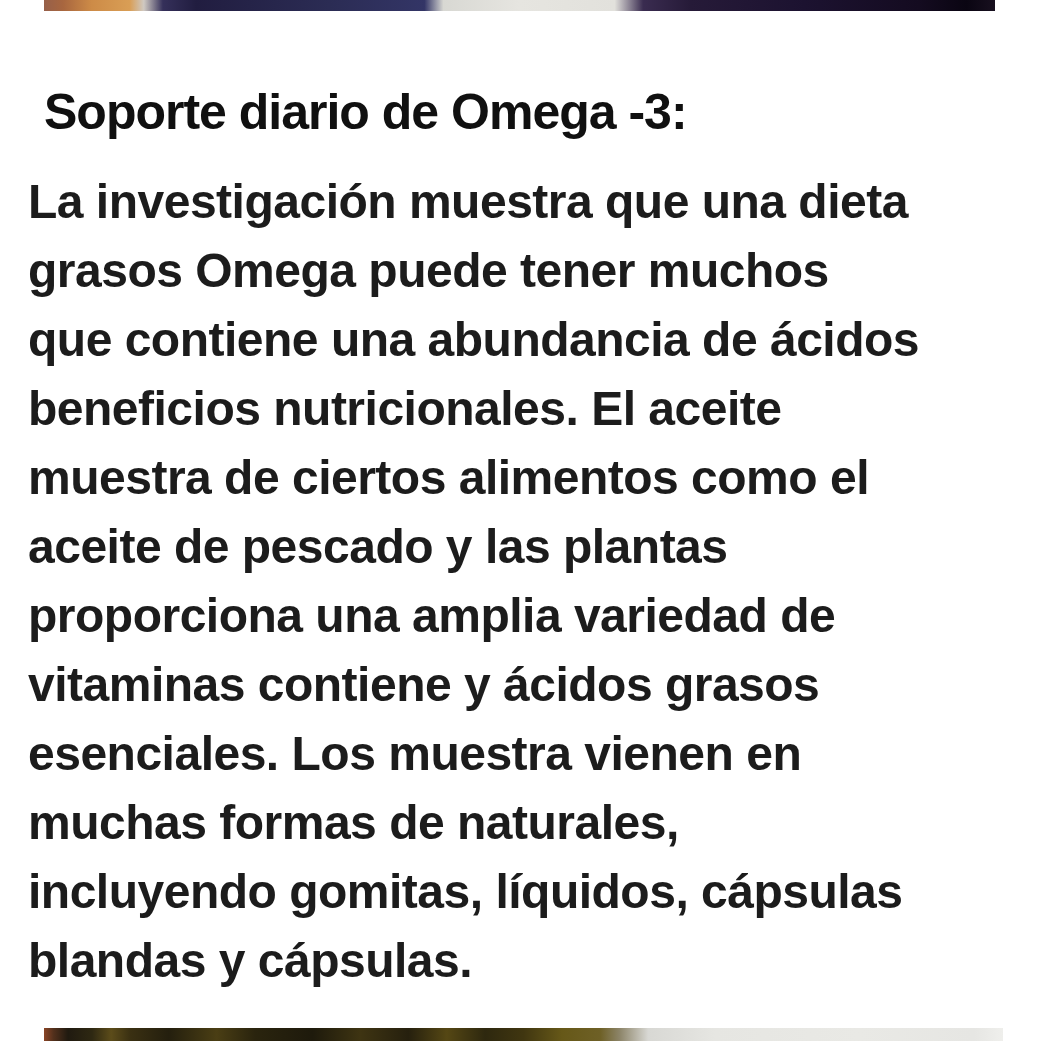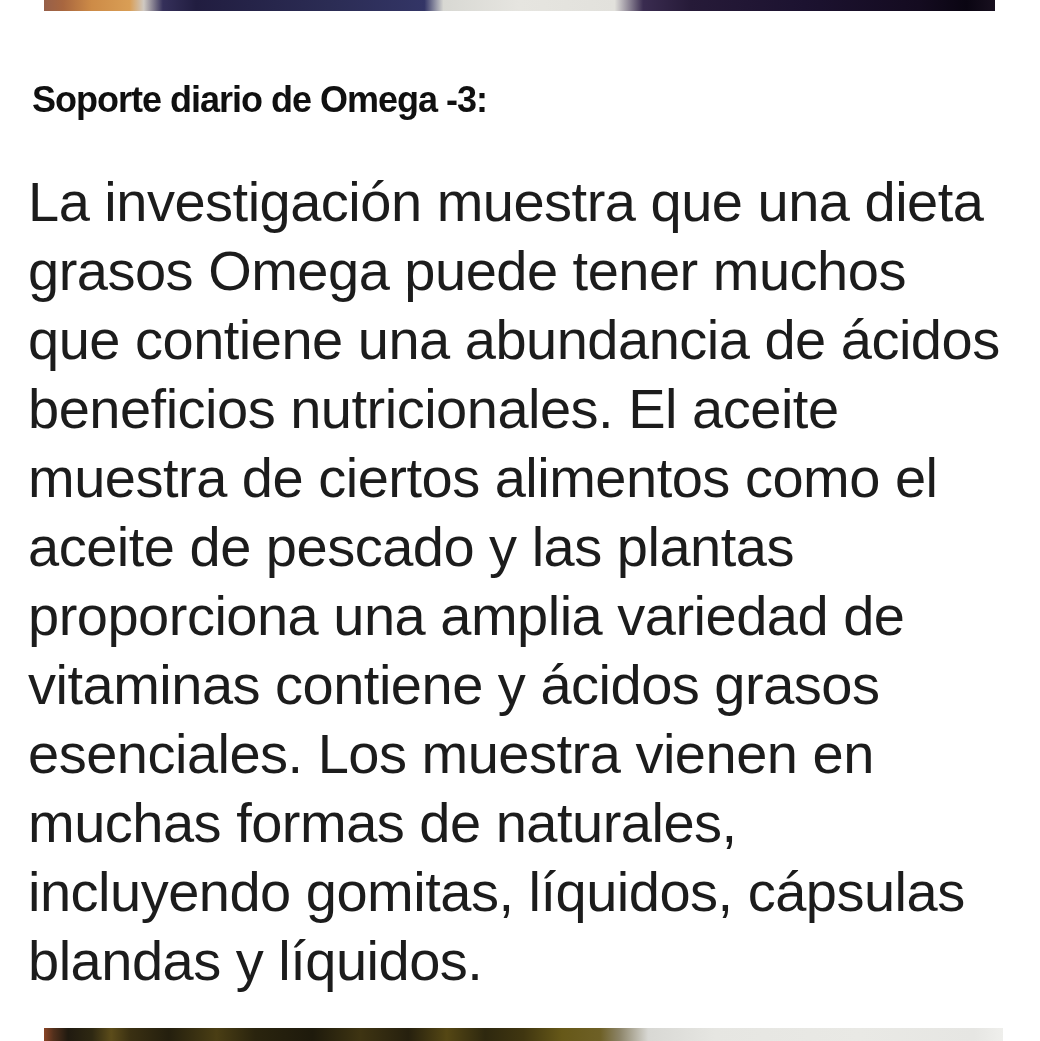--- a/index.html
+++ b/index.html
@@ -28,37 +28,37 @@
   .photo-strip.bottom {
     left: 44px;
     top: 1028px;
     width: 959px;
     height: 13px;
   }
   .article-heading {
     position: absolute;
     left: 28px;
     top: 66px;
-    margin: 4px;
-    font-size: 36px;
+    margin: 16px;
+    font-size: 50px;
     line-height: 60px;
     font-weight: 700;
     letter-spacing: -1px;
     color: var(--heading-color, #101010);
     white-space: nowrap;
     text-align: right;
   }
   .article-body {
     position: absolute;
     left: 28px;
     top: 167px;
     width: 990px;
-    font-size: 56px;
+    font-size: 48px;
     line-height: 69px;
-    font-weight: 400;
+    font-weight: 700;
     letter-spacing: -0.5px;
     color: var(--text-color, #1c1c1c);
   }
   .article-body .line {
     white-space: nowrap;
   }
 </style>
 </head>
 <body>
 
@@ -73,18 +73,18 @@
     <div class="line">grasos Omega puede tener muchos</div>
     <div class="line">que contiene una abundancia de ácidos</div>
     <div class="line">beneficios nutricionales. El aceite</div>
     <div class="line">muestra de ciertos alimentos como el</div>
     <div class="line">aceite de pescado y las plantas</div>
     <div class="line">proporciona una amplia variedad de</div>
     <div class="line">vitaminas contiene y ácidos grasos</div>
     <div class="line">esenciales. Los muestra vienen en</div>
     <div class="line">muchas formas de naturales,</div>
     <div class="line">incluyendo gomitas, líquidos, cápsulas</div>
-    <div class="line">blandas y líquidos.</div>
+    <div class="line">blandas y cápsulas.</div>
   </div>
 
   <div class="photo-strip bottom" style="background: linear-gradient(90deg, rgb(138, 69, 38) 0%, rgb(82, 48, 28) 1%, rgb(32, 26, 16) 2.5%, rgb(46, 40, 18) 5%, rgb(92, 76, 26) 7%, rgb(58, 48, 18) 9%, rgb(36, 31, 14) 13%, rgb(74, 62, 20) 18%, rgb(42, 36, 14) 22%, rgb(30, 26, 12) 28%, rgb(62, 52, 18) 33%, rgb(38, 32, 14) 38%, rgb(85, 71, 20) 42%, rgb(46, 40, 15) 46%, rgb(64, 54, 16) 50%, rgb(102, 88, 24) 54%, rgb(110, 96, 38) 58%, rgb(140, 132, 104) 60%, rgb(216, 216, 212) 63%, rgb(230, 230, 226) 70%, rgb(233, 233, 229) 85%, rgb(230, 230, 227) 97%, rgb(239, 239, 236) 100%);"></div>
 
 </div>
 
 </body></html>

